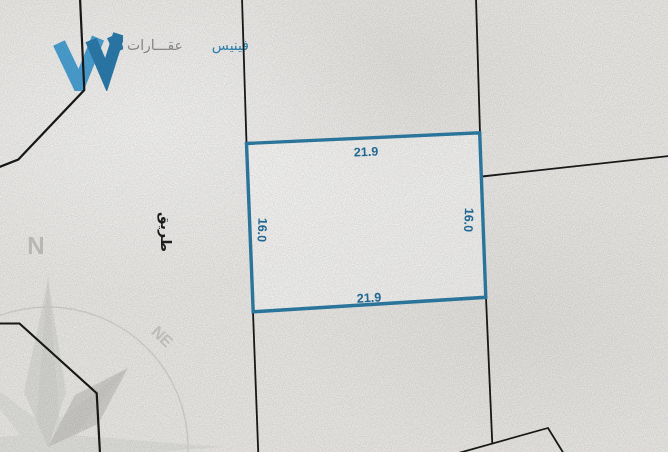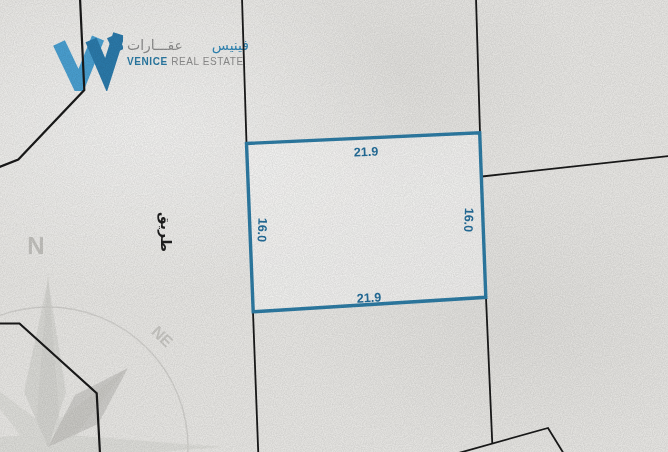--- a/index.html
+++ b/index.html
@@ -50,24 +50,20 @@
     <svg class="logo-mark" width="70" height="64" viewBox="0 0 70 64">
       <polyline points="6,16 26,58 45,11" fill="none" stroke="#4BA2D4" stroke-width="13" stroke-linejoin="miter"></polyline>
       <polyline points="38,13 53,48 66,7" fill="none" stroke="#2C7CAD" stroke-width="12" stroke-linejoin="miter"></polyline>
       <polyline points="59,9 66,24" fill="none" stroke="#2C7CAD" stroke-width="11"></polyline>
     </svg>
     <div class="logo-text">
       <div class="arabic-line">
         <span class="arabic-gray" dir="rtl">عقـــارات</span>
         <span class="arabic-blue" dir="rtl">فينيس</span>
       </div>
-      <div class="english-line">
-        <span class="english-blue">VENICE</span>
-        <span class="english-gray">REAL ESTATE</span>
-      </div>
     </div>
   </div>
 
   <svg id="map-svg" width="668" height="452" viewBox="0 0 668 452">
     <defs>
       <filter id="grain" x="0" y="0" width="100%" height="100%">
         <feTurbulence type="fractalNoise" baseFrequency="0.9" numOctaves="2" stitchTiles="stitch" result="n"></feTurbulence>
         <feColorMatrix in="n" type="matrix" values="0 0 0 0 0  0 0 0 0 0  0 0 0 0 0  0.25 0 0 0 0"></feColorMatrix>
       </filter>
     </defs>

